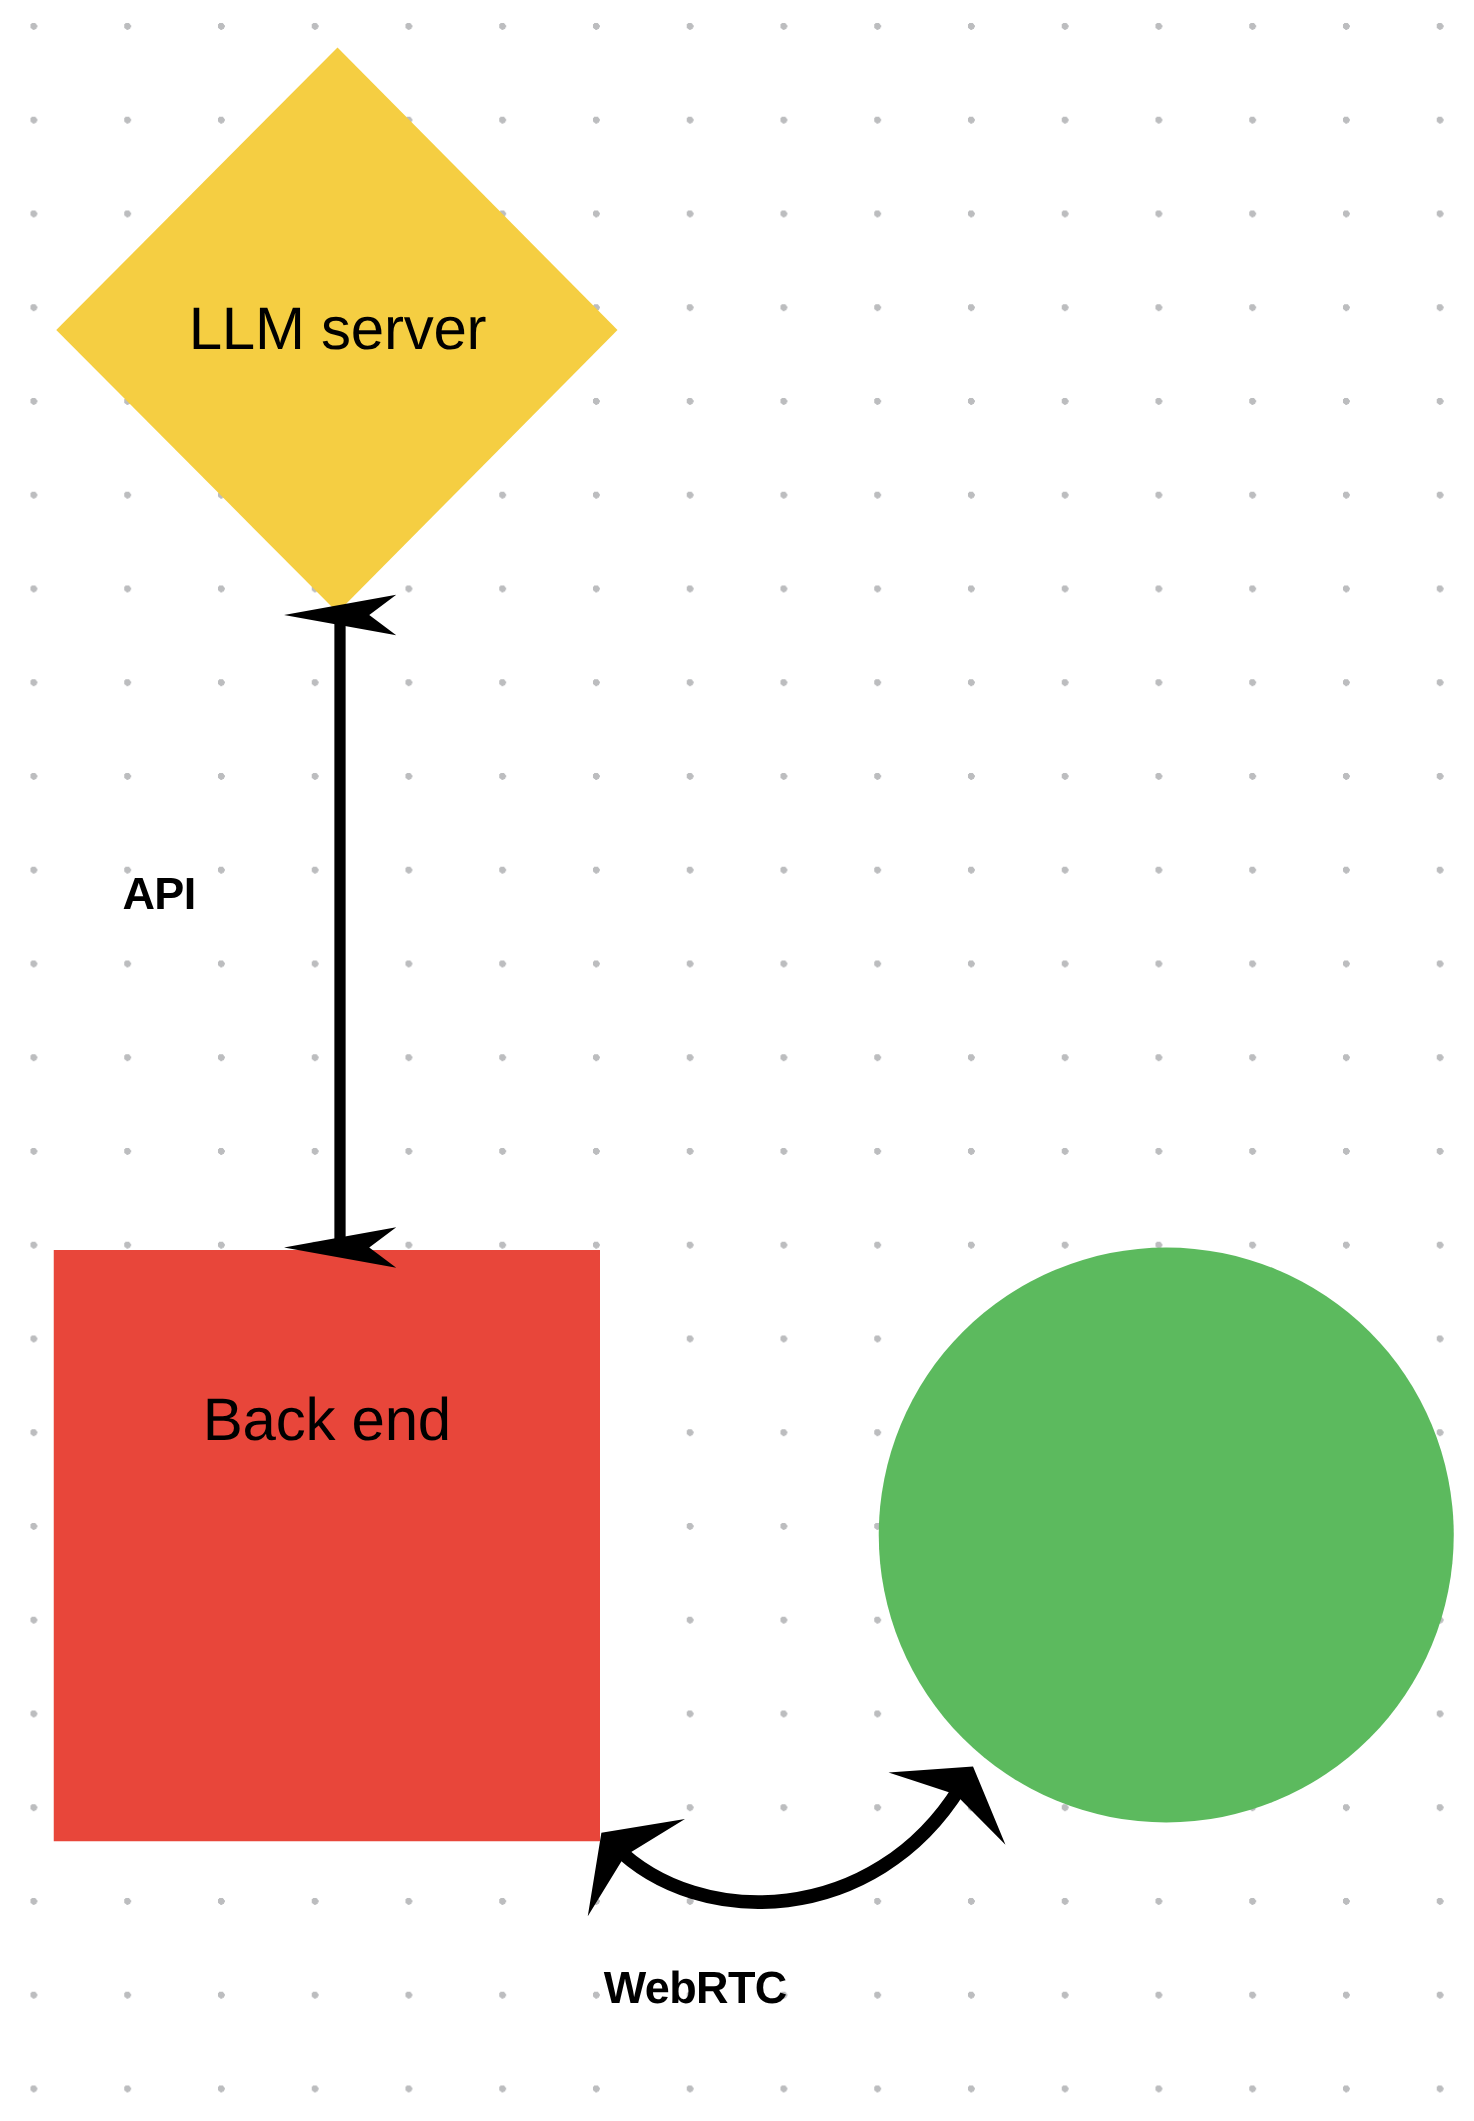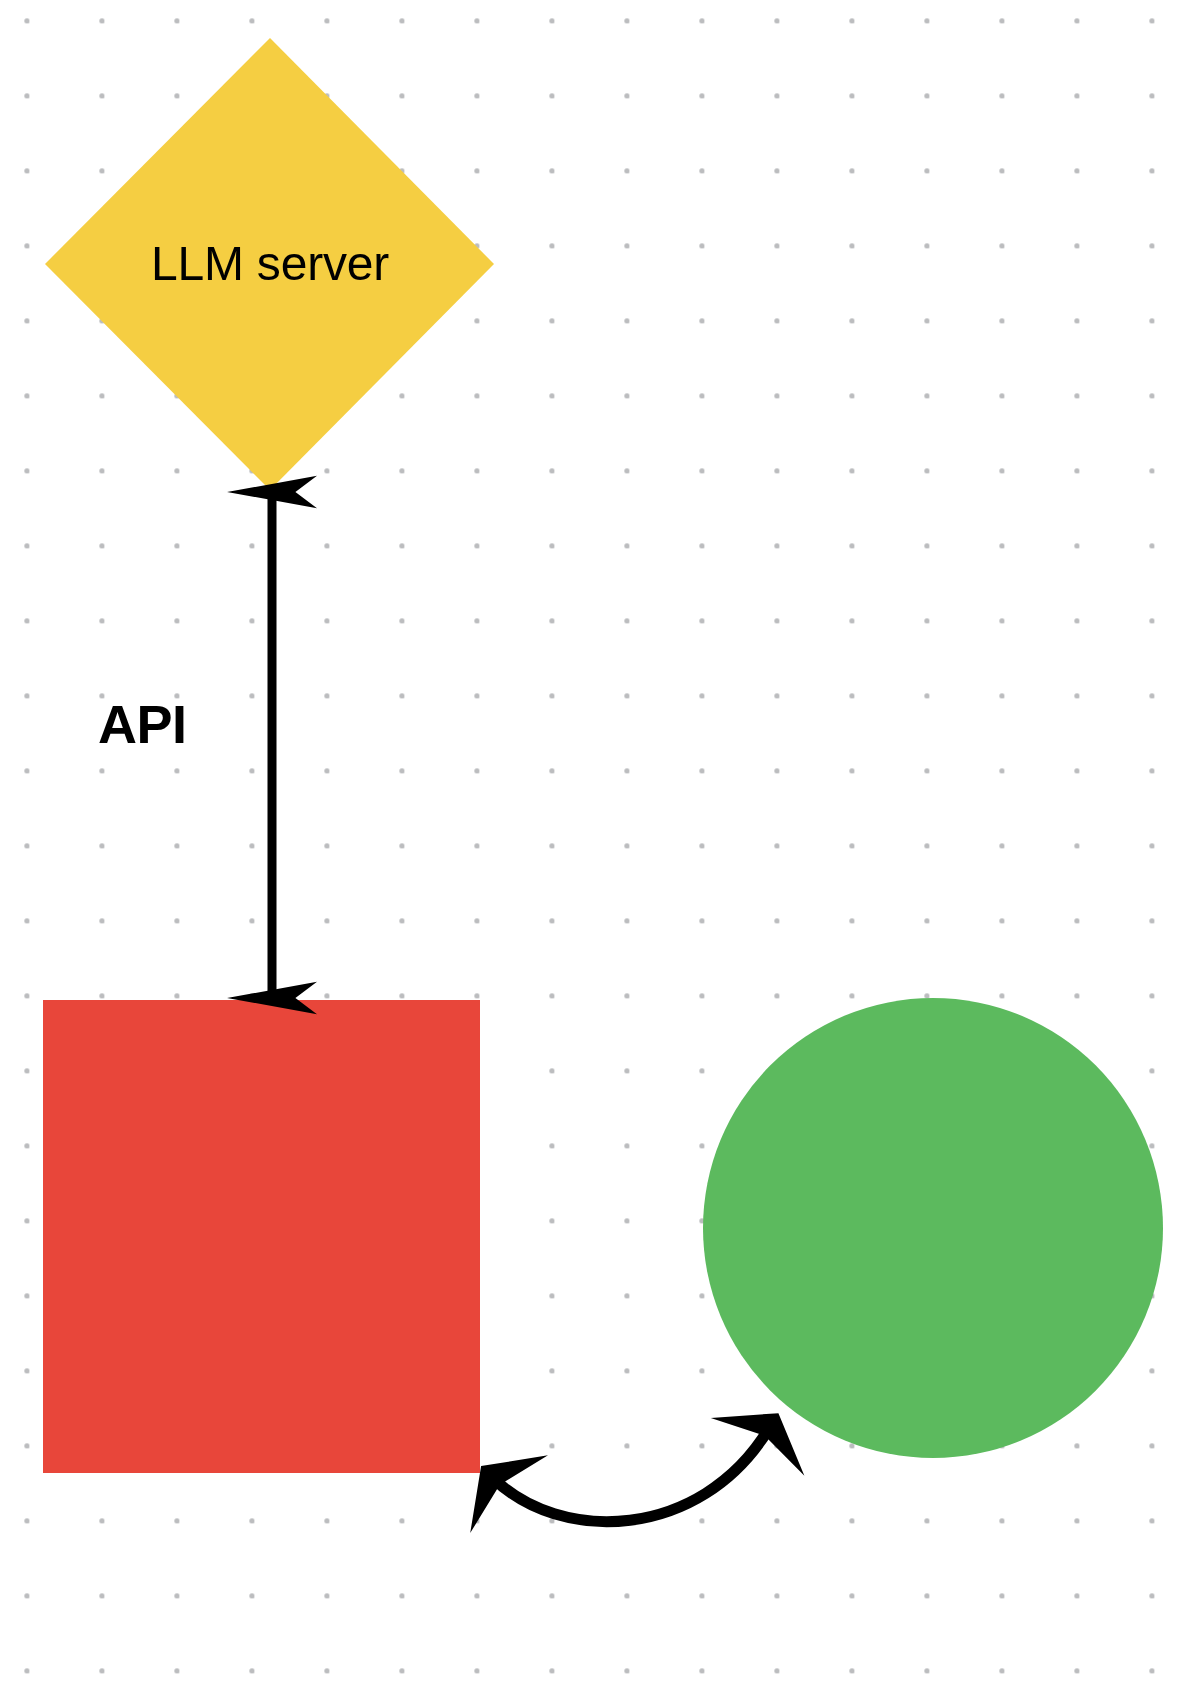--- a/index.html
+++ b/index.html
@@ -33,21 +33,21 @@
     font-size: 48px;
     font-weight: 400;
     white-space: nowrap;
     text-align: center;
     line-height: 1;
     letter-spacing: -0.2px;
   }
   .edge-label {
     position: absolute;
     color: #000000;
-    font-size: 54px;
+    font-size: 36px;
     font-weight: 700;
     white-space: nowrap;
     line-height: 1;
     letter-spacing: -0.5px;
   }
   #llm-label { left: 0; top: 240px; width: 540px; }
   #backend-label { left: 43px; top: 1113px; width: 437px; }
   #frontend-label { left: 703px; top: 1112px; width: 460px; }
   #api-label { left: 98px; top: 697px; }
   #webrtc-label { left: 483px; top: 1572px; }
@@ -76,18 +76,20 @@
 
     <circle cx="933" cy="1228" r="230" fill="#5cba5e"></circle>
 
     <line x1="272" y1="998" x2="272" y2="492" stroke="#000000" stroke-width="9" marker-end="url(#arrow-up)" marker-start="url(#arrow-up)"></line>
 
     <path d="M 492,1477 C 560,1545 700,1540 768,1430" fill="none" stroke="#000000" stroke-width="11" stroke-linecap="butt" marker-start="url(#arrow-start)" marker-end="url(#arrow-end)"></path>
   </svg>
 
   <div class="node-label" id="llm-label">LLM server</div>
 
+  <div class="node-label" id="backend-label">Back end</div>
 
 
   <div class="edge-label" id="api-label">API</div>
 
+  <div class="edge-label" id="webrtc-label">WebRTC</div>
 
 </div>
 
 </body></html>

